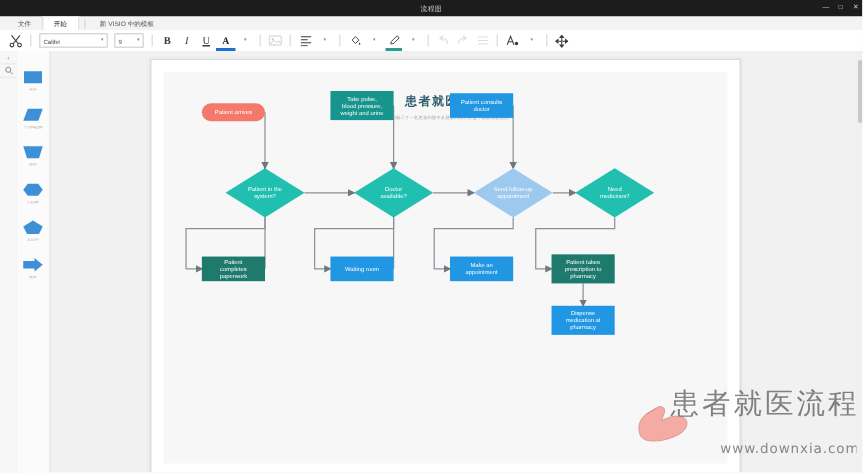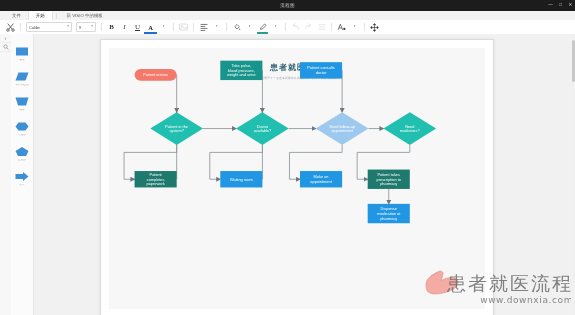--- a/index.html
+++ b/index.html
@@ -117,21 +117,21 @@
   
   .flow{position:absolute;left:0;top:0;width:376px;height:261px;}
   .flow text{font-family:"Liberation Sans",sans-serif;fill:#ffffff;}
 
   
   .wm{
     position:absolute;right:2px;bottom:10px;text-align:right;pointer-events:none;
     font-family:"DejaVu Sans",sans-serif;
   }
   .wm .cn{font-size:19px;color:#6d6d6d;letter-spacing:2px;line-height:1;opacity:.85;}
-  .wm .en{font-size:9px;color:#7a7a7a;letter-spacing:.6px;margin-top:2px;opacity:.9;}
+  .wm .en{font-size:9px;color:#7a7a7a;letter-spacing:.6px;margin-top:16px;opacity:.9;}
   .wm-hand{position:absolute;right:112px;bottom:20px;width:40px;height:34px;opacity:.9;}
 
   
   .vscroll{position:absolute;right:0;top:0;width:4px;height:281px;background:#f0f0f0;}
   .vscroll .thumb{position:absolute;left:0.5px;top:6px;width:3px;height:42px;background:#c8c8c8;border-radius:2px;}
 </style>
 </head>
 <body>
 
 <div class="app">

